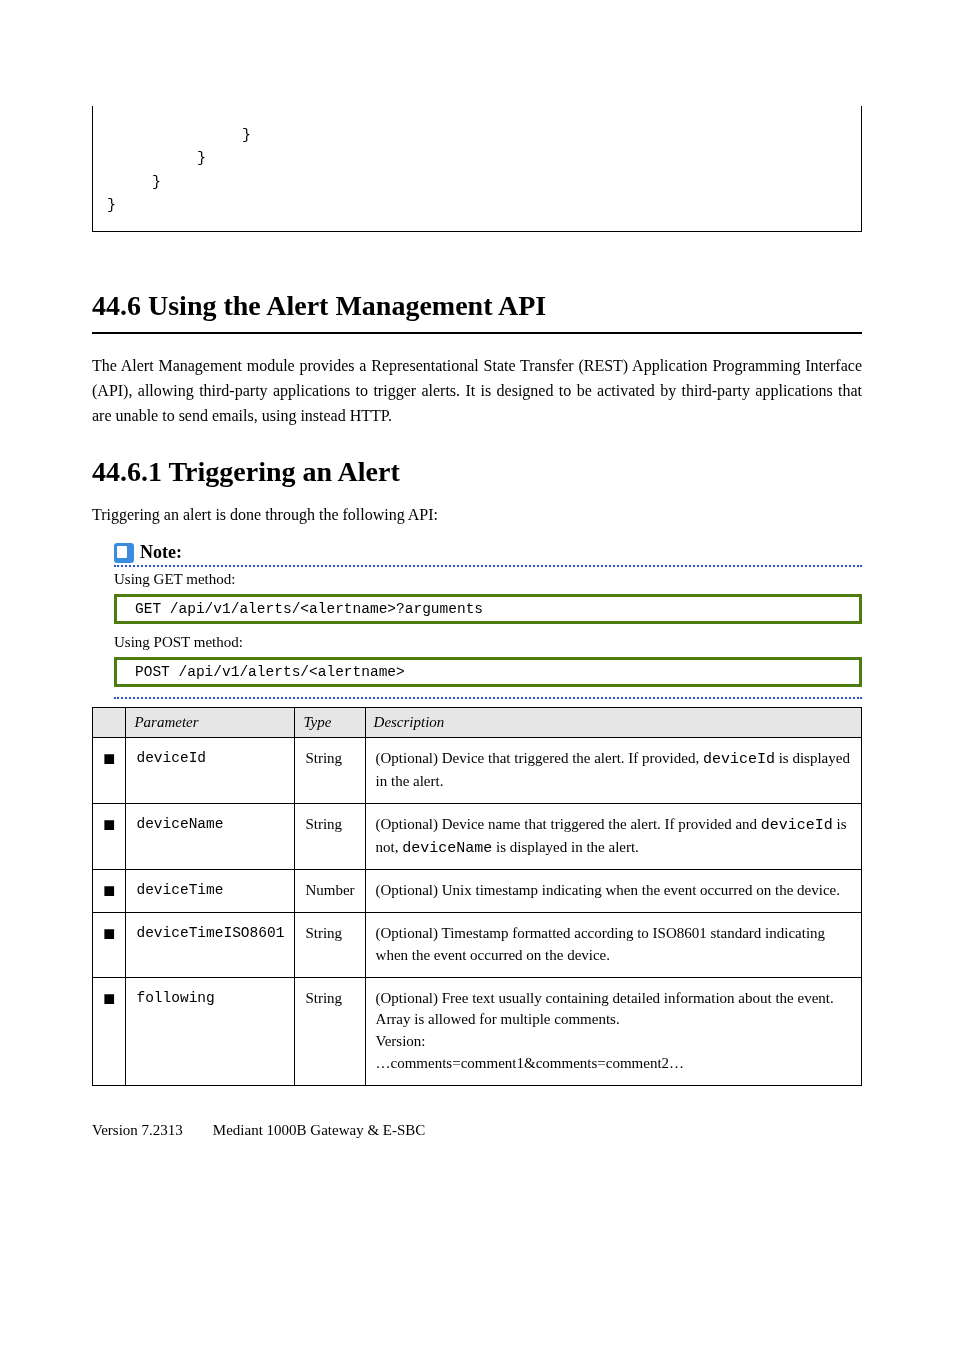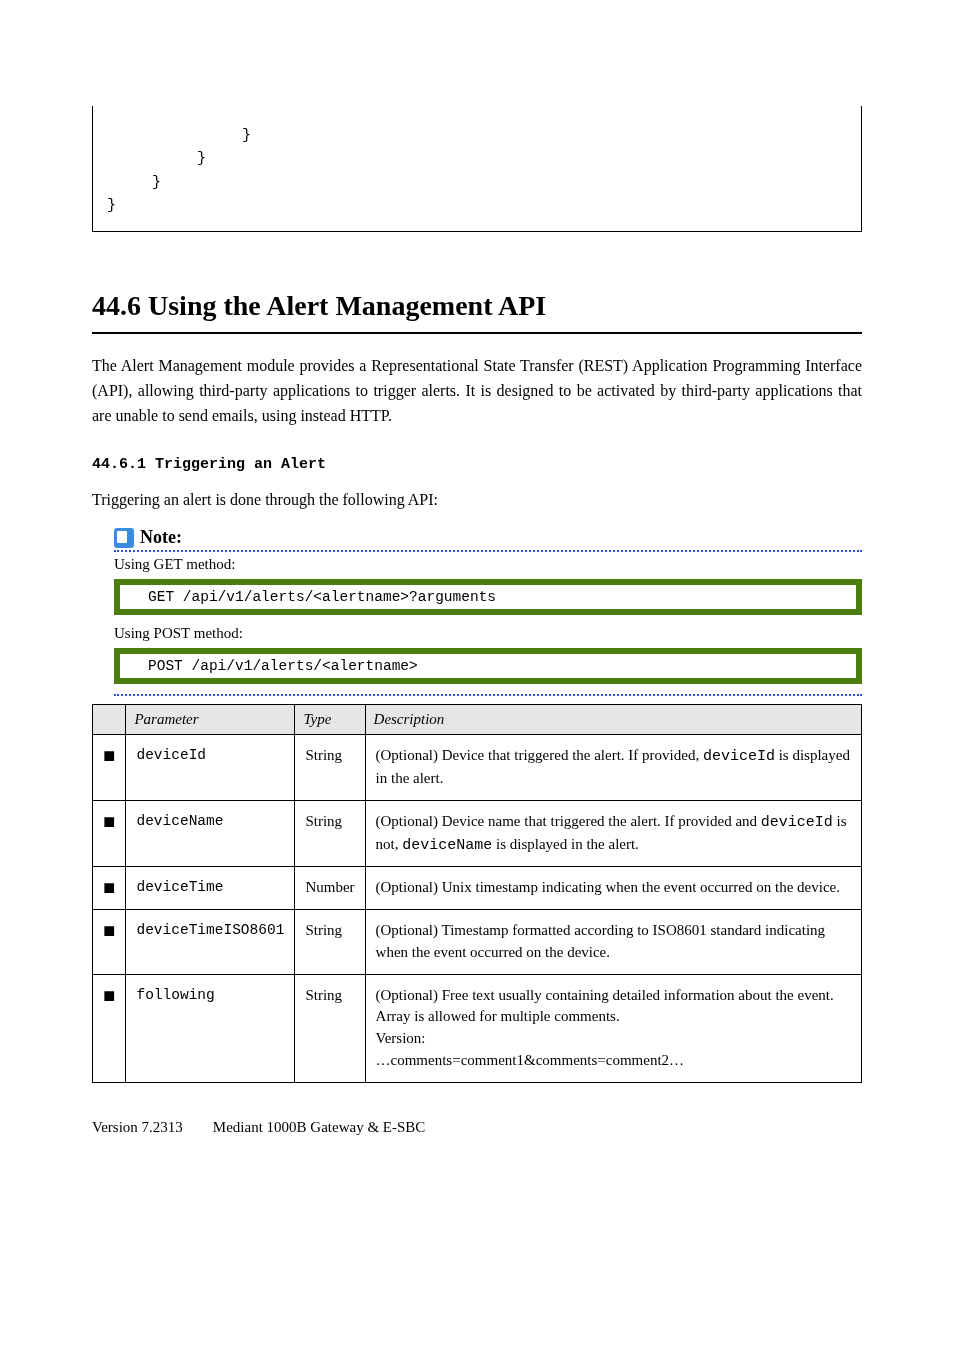--- a/index.html
+++ b/index.html
@@ -32,24 +32,23 @@
   }
 
   .para {
     font-size: 16px;
     line-height: 1.55;
     margin-top: 20px;
     text-align: justify;
   }
 
   .subhead {
-    font-size: 15px;
+    font-size: 28px;
     font-weight: bold;
     margin-top: 28px;
-    font-family: Liberation Mono, monospace;
   }
   .body-line {
     font-size: 16px;
     margin-top: 18px;
   }
 
   
   .note-wrap { margin-top: 18px; margin-left: 22px; }
   .note-top { display: flex; align-items: center; gap: 6px; }
   .note-icon {
@@ -68,22 +67,22 @@
     width: 100%;
   }
   .note-body { margin-top: 4px; }
   .note-line {
     font-size: 15px;
     margin-bottom: 6px;
   }
   .note-code {
     font-family: "Courier New", Courier, monospace;
     font-size: 14.5px;
-    border: 6px solid #4d7c0f;
-    padding: 4px 28px;
+    border: 3px solid #4d7c0f;
+    padding: 4px 18px;
     margin-bottom: 10px;
     white-space: pre;
   }
   .dotted-bottom { margin-top: 4px; }
 
   
   .table-caption {
     font-size: 15px;
     font-style: italic;
     margin-top: 30px;

